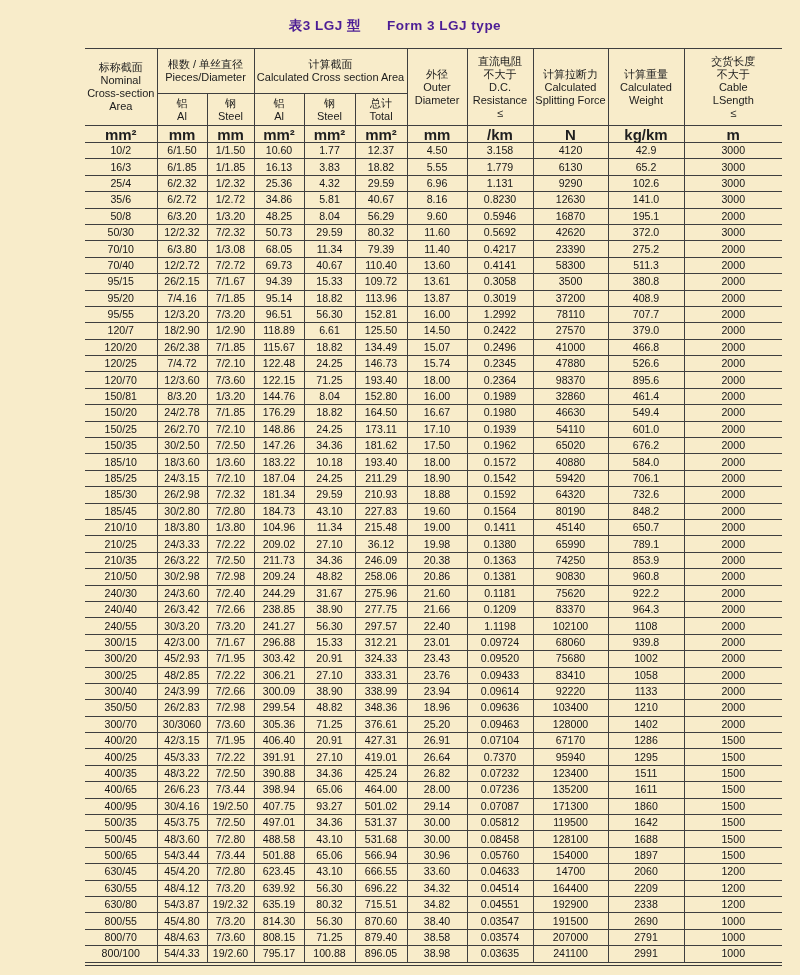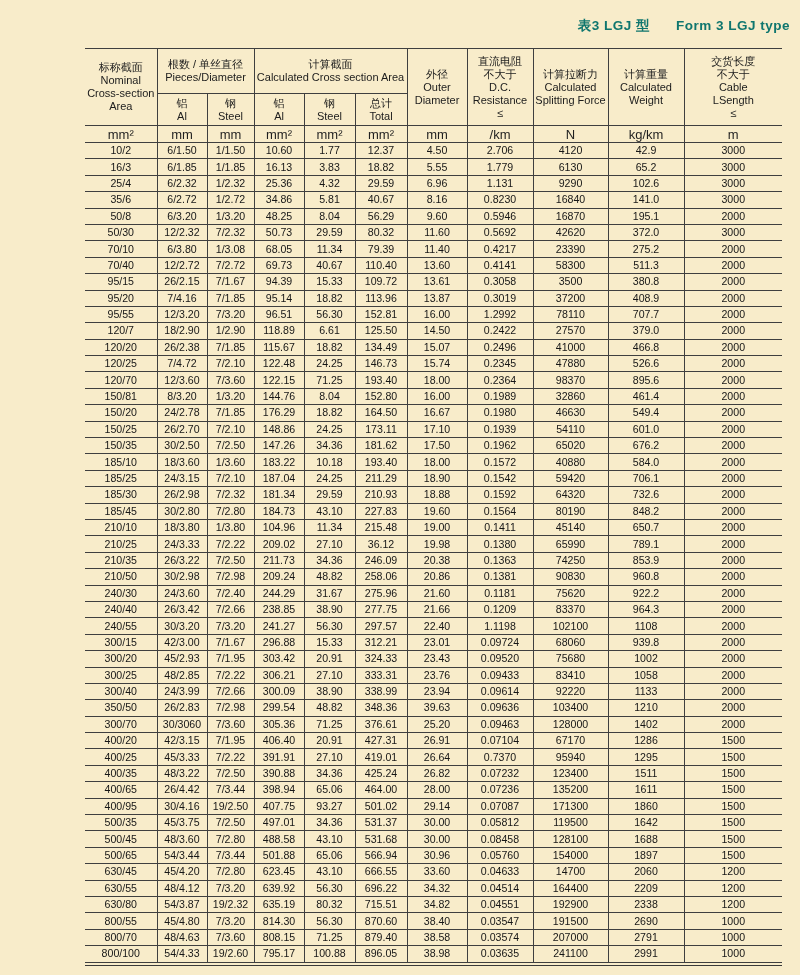--- a/index.html
+++ b/index.html
@@ -7,22 +7,22 @@
     width:800px;height:975px;
     background:#f8ecca;
     font-family:"Liberation Sans","DejaVu Sans",sans-serif;
     color:#1f1f1f;
     position:relative;
     overflow:hidden;
   }
   .page{position:absolute;top:0;left:0;width:800px;height:975px;}
   .title{
     position:absolute;top:17px;left:0;width:790px;
-    text-align:right;
-    font-weight:bold;font-size:13.5px;color:#0f766e;
+    text-align:center;
+    font-weight:bold;font-size:13.5px;color:#4c1d95;
     letter-spacing:.5px;
   }
   .title .cn{margin-right:26px;}
   table.spec{
     position:absolute;top:48px;left:85px;
     border-collapse:collapse;
     width:697px;
     table-layout:fixed;
     border-top:1.6px solid #3a3a3a;
   }
@@ -36,21 +36,21 @@
   
   table.spec tr > *:first-child{border-left:none;}
   table.spec tr > *:last-child{border-right:none;}
   thead th{
     font-size:11px;line-height:13px;color:#1c1c1c;
   }
   thead th span{display:block;}
   tr.head-a th{height:44px;}
   tr.head-b th{height:31px;}
   tr.units-row td{
-    height:16px;font-size:13px;line-height:15px;font-weight:normal;text-align:center;
+    height:16px;font-size:15px;line-height:15px;font-weight:bold;text-align:center;
   }
   tbody td{
     height:15.4px;
     font-size:10.6px;line-height:15px;
     white-space:nowrap;
     color:#161616;
   }
   .bottom-line{
     position:absolute;left:85px;width:697px;
     height:1.4px;background:#3a3a3a;
@@ -163,21 +163,21 @@
     </thead>
     <tbody>
         <tr>
           <td>10/2</td>
           <td>6/1.50</td>
           <td>1/1.50</td>
           <td>10.60</td>
           <td>1.77</td>
           <td>12.37</td>
           <td>4.50</td>
-          <td>2.706</td>
+          <td>3.158</td>
           <td>4120</td>
           <td>42.9</td>
           <td>3000</td>
         </tr>
         <tr>
           <td>16/3</td>
           <td>6/1.85</td>
           <td>1/1.85</td>
           <td>16.13</td>
           <td>3.83</td>
@@ -203,21 +203,21 @@
         </tr>
         <tr>
           <td>35/6</td>
           <td>6/2.72</td>
           <td>1/2.72</td>
           <td>34.86</td>
           <td>5.81</td>
           <td>40.67</td>
           <td>8.16</td>
           <td>0.8230</td>
-          <td>16840</td>
+          <td>12630</td>
           <td>141.0</td>
           <td>3000</td>
         </tr>
         <tr>
           <td>50/8</td>
           <td>6/3.20</td>
           <td>1/3.20</td>
           <td>48.25</td>
           <td>8.04</td>
           <td>56.29</td>
@@ -604,21 +604,21 @@
           <td>1133</td>
           <td>2000</td>
         </tr>
         <tr>
           <td>350/50</td>
           <td>26/2.83</td>
           <td>7/2.98</td>
           <td>299.54</td>
           <td>48.82</td>
           <td>348.36</td>
-          <td>39.63</td>
+          <td>18.96</td>
           <td>0.09636</td>
           <td>103400</td>
           <td>1210</td>
           <td>2000</td>
         </tr>
         <tr>
           <td>300/70</td>
           <td>30/3060</td>
           <td>7/3.60</td>
           <td>305.36</td>
@@ -664,21 +664,21 @@
           <td>34.36</td>
           <td>425.24</td>
           <td>26.82</td>
           <td>0.07232</td>
           <td>123400</td>
           <td>1511</td>
           <td>1500</td>
         </tr>
         <tr>
           <td>400/65</td>
-          <td>26/4.42</td>
+          <td>26/6.23</td>
           <td>7/3.44</td>
           <td>398.94</td>
           <td>65.06</td>
           <td>464.00</td>
           <td>28.00</td>
           <td>0.07236</td>
           <td>135200</td>
           <td>1611</td>
           <td>1500</td>
         </tr>

